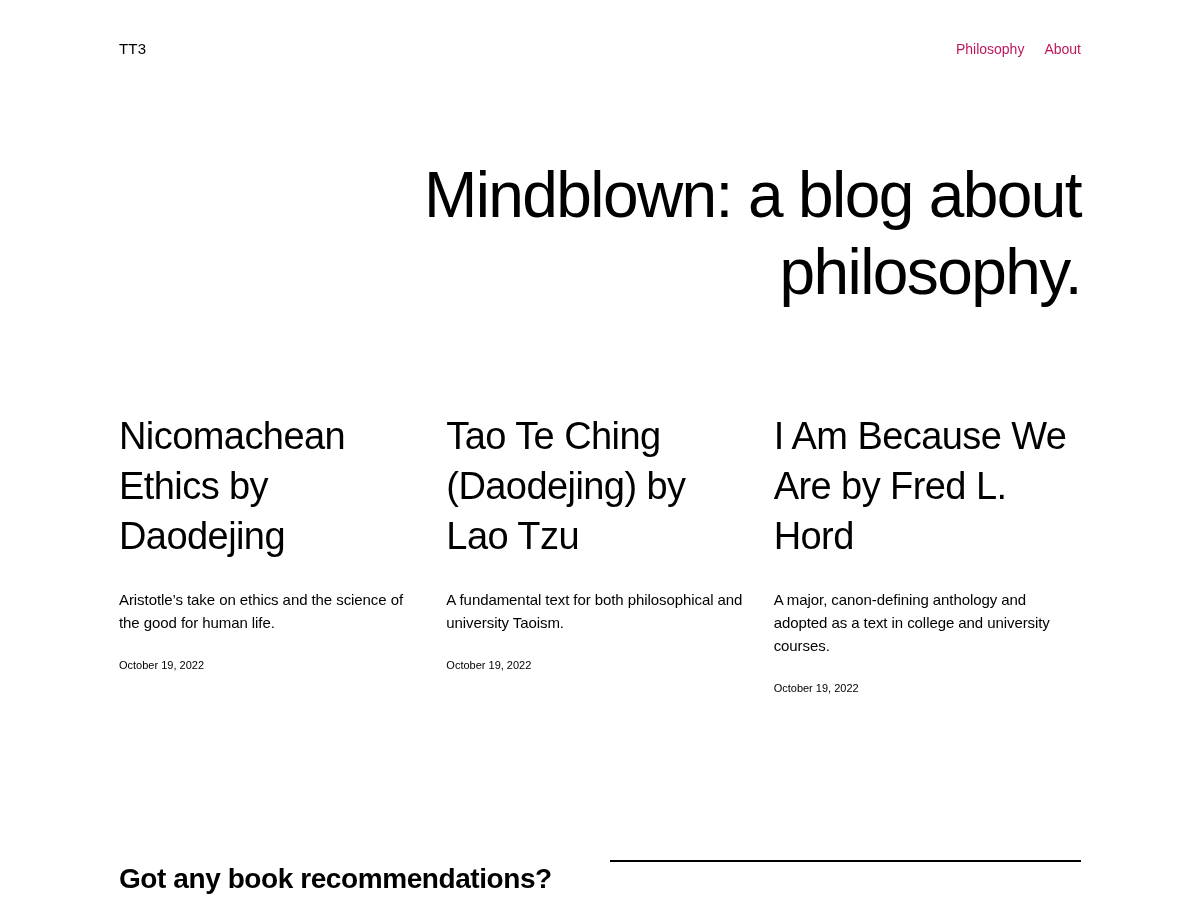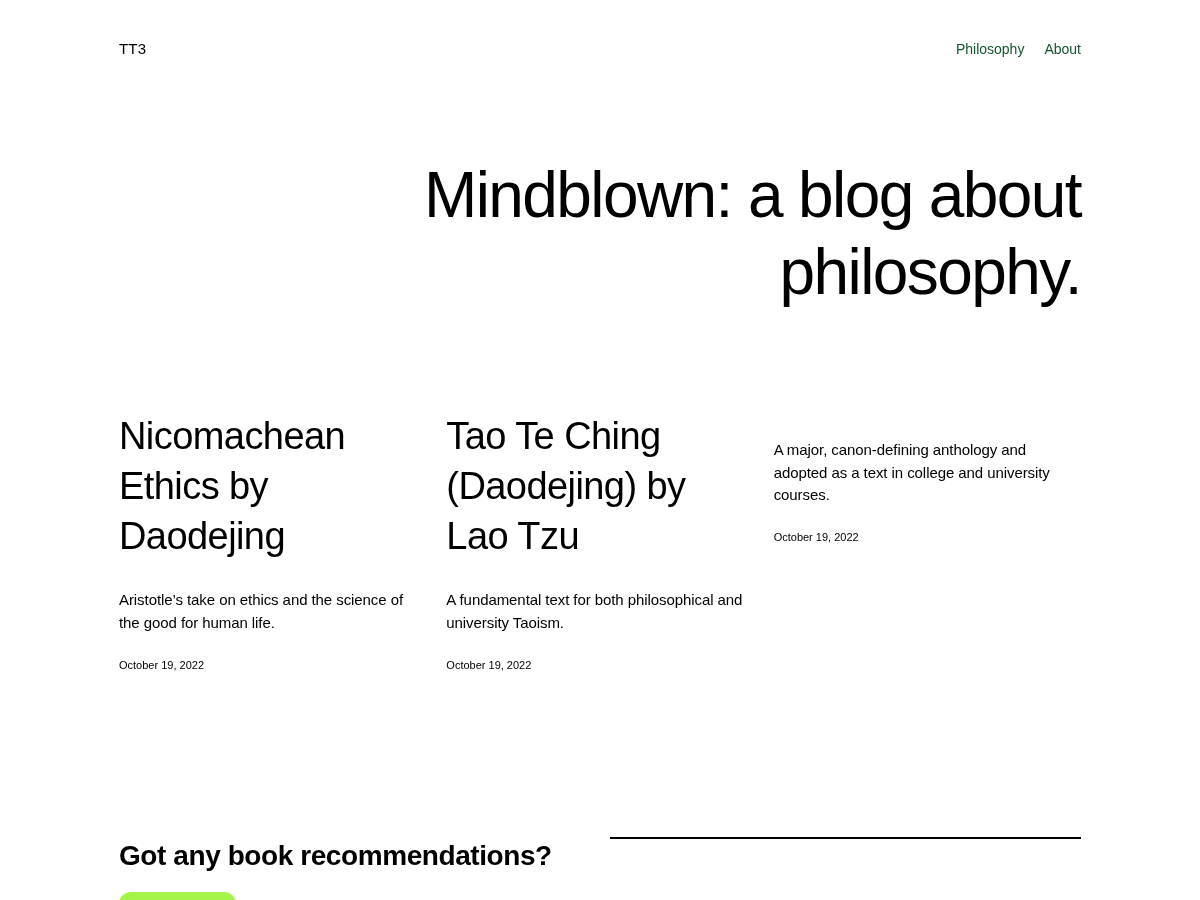--- a/index.html
+++ b/index.html
@@ -32,21 +32,21 @@
     color: #000;
     cursor: pointer;
   }
   .nav {
     display: flex;
     gap: 20px;
   }
   .nav-link {
     font-size: 14px;
     font-weight: 400;
-    color: #14532d;
+    color: #be185d;
     text-decoration: none;
     cursor: pointer;
   }
   
   .hero-heading {
     margin-top: 100px;
     font-size: 64px;
     line-height: 1.2;
     font-weight: 400;
     letter-spacing: -0.025em;
@@ -135,20 +135,21 @@
         <div class="post-date">October 19, 2022</div>
       </article>
 
       <article class="post">
         <h2 class="post-title">Tao Te Ching (Daodejing) by Lao Tzu</h2>
         <p class="post-excerpt">A fundamental text for both philosophical and university Taoism.</p>
         <div class="post-date">October 19, 2022</div>
       </article>
 
       <article class="post">
+        <h2 class="post-title">I Am Because We Are by Fred L. Hord</h2>
         <p class="post-excerpt">A major, canon-defining anthology and adopted as a text in college and university courses.</p>
         <div class="post-date">October 19, 2022</div>
       </article>
 
     </section>
 
     <section class="footer-cta">
       <div>
         <h2 class="cta-heading">Got any book recommendations?</h2>
         <button class="cta-button" style="background: rgb(165, 244, 72);">Get In Touch</button>

